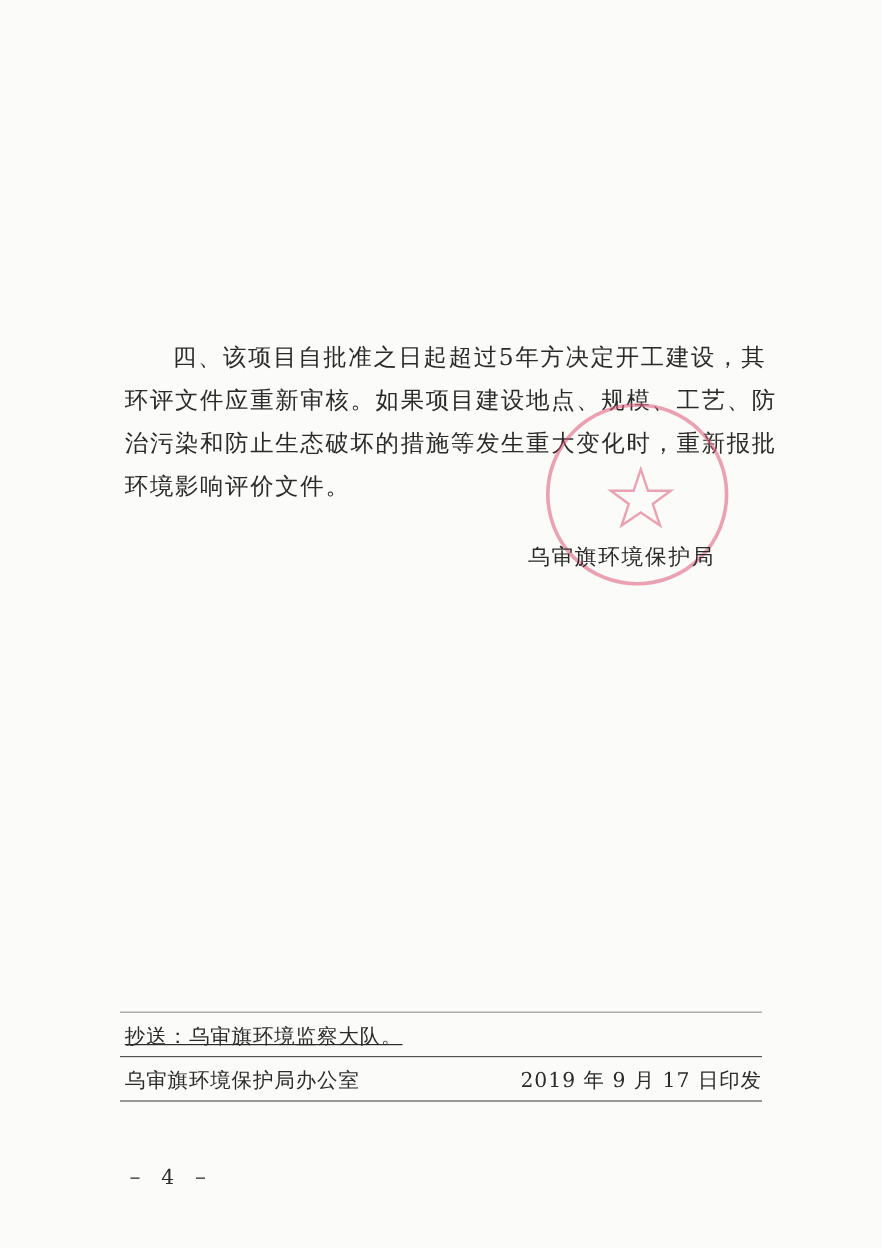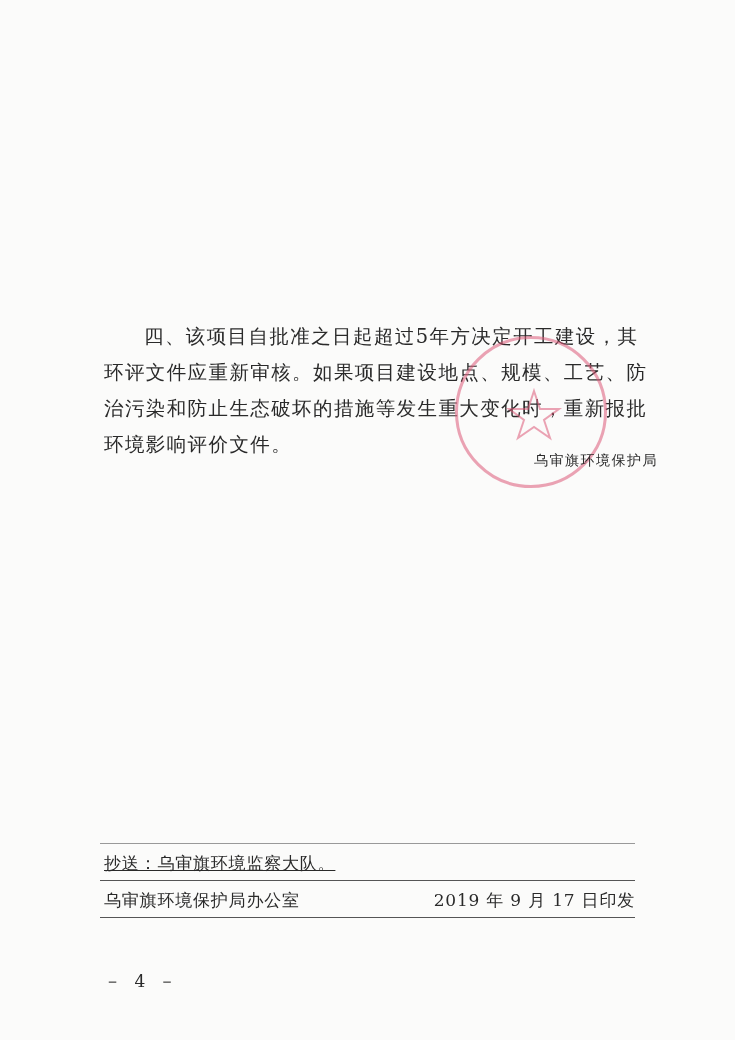--- a/index.html
+++ b/index.html
@@ -10,24 +10,24 @@
     color: #2a2a2a;
   }
   .page { position: absolute; inset: 0; }
   .para {
     position: absolute; left: 104px; width: 545px;
     font-size: 19.5px; line-height: 36px; letter-spacing: 1.4px;
     margin: 0;
   }
   .para .indent { display: inline-block; width: 40px; }
   #para3 { top: 137px; }
-  #para4 { top: 280px; margin-top: 39px; }
+  #para4 { top: 280px; }
   .signature {
-    position: absolute; text-align: right;
-    font-size: 14px; letter-spacing: 1.5px; margin-left: 48px;
+    position: absolute; text-align: left;
+    font-size: 18px; letter-spacing: 1.5px;
   }
   #sig-org { left: 440px; top: 452px; width: 170px; }
   #sig-date { left: 448px; top: 493px; width: 170px; }
   .stamp {
     position: absolute; left: 455px; top: 336px; width: 152px; height: 152px;
     border-radius: 50%; border: 3px solid rgba(220, 90, 120, 0.55);
     box-sizing: border-box; pointer-events: none;
   }
   .stamp svg { position: absolute; inset: 0; }
   .rule { position: absolute; left: 100px; width: 535px; height: 1px; background: #555; }

